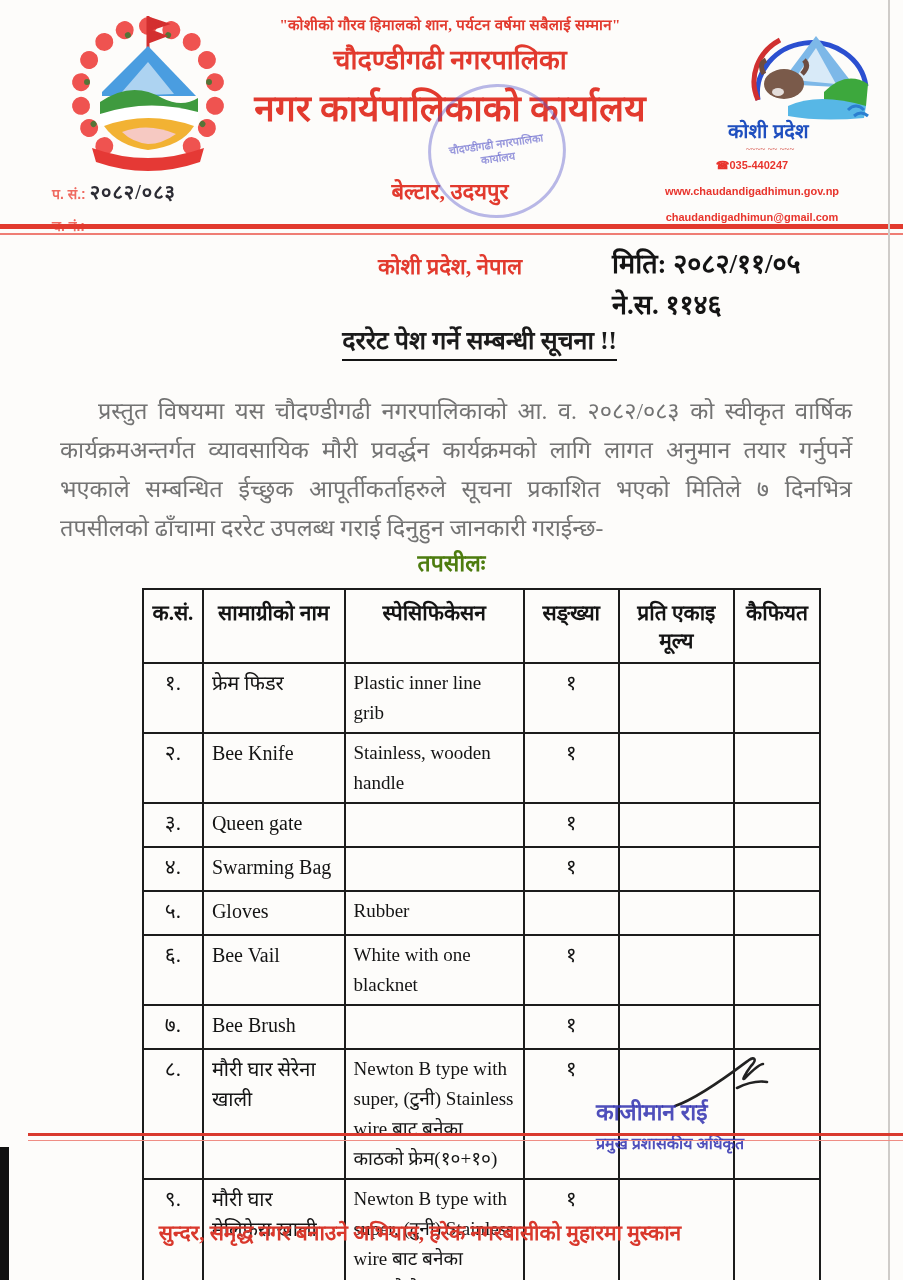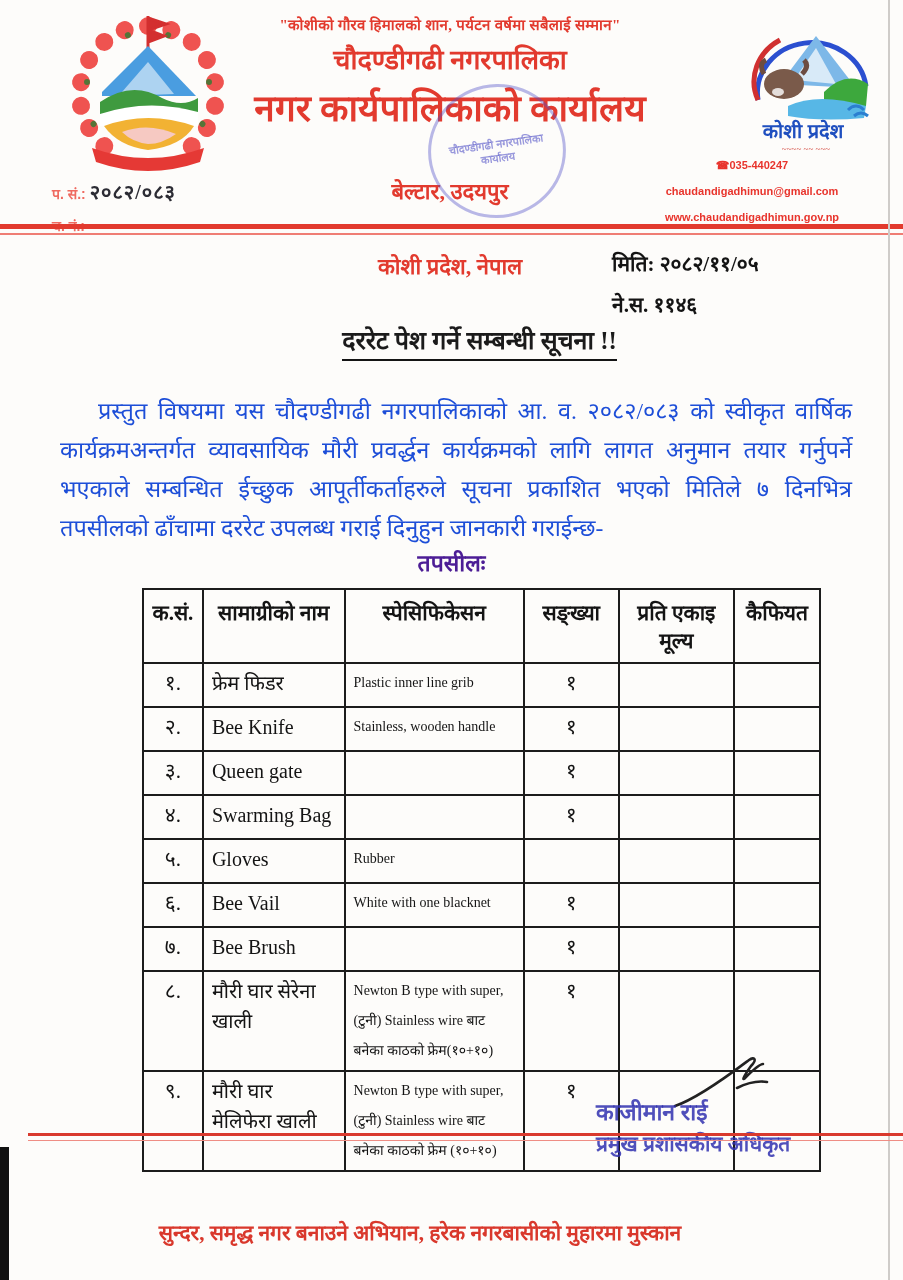--- a/index.html
+++ b/index.html
@@ -8,21 +8,21 @@
     background:#fdfcfa;overflow:hidden;
     font-family:"Liberation Serif","DejaVu Serif",serif;color:#1b1b1b;
   }
   
   .lh-center{position:absolute;left:200px;top:14px;width:500px;text-align:center;color:#e23a2e;}
   .lh-slogan{font-size:15px;font-weight:bold;letter-spacing:.3px;margin:0 0 6px 0;}
   .lh-muni{font-size:27px;font-weight:bold;margin:2px 0 4px 0;}
   .lh-office{font-size:37px;font-weight:bold;margin:0 0 8px 0;}
   .lh-addr1,.lh-addr2{font-size:22px;font-weight:bold;line-height:31px;margin-top:44px;}
   .emblem{position:absolute;left:62px;top:10px;width:172px;height:178px;}
-  .koshi-logo{position:absolute;left:728px;top:22px;width:160px;height:140px;text-align:center;}
+  .koshi-logo{position:absolute;left:728px;top:22px;width:160px;height:140px;}
   .koshi-text{position:absolute;left:0;top:95px;width:150px;font-family:"Liberation Sans",sans-serif;
     font-size:20px;font-weight:bold;color:#1f4fbf;text-shadow:0 0 1px #9db8ея;}
   .koshi-sub{position:absolute;left:18px;top:122px;width:120px;font-size:9px;color:#d03a30;}
   .contact{position:absolute;right:16px;top:152px;width:270px;text-align:center;
     font-family:"Liberation Sans",sans-serif;font-weight:bold;color:#e8342c;}
   .contact .c-line{font-size:11px;line-height:26px;}
   .refs{position:absolute;left:52px;top:176px;font-family:"Liberation Sans",sans-serif;}
   .ref-row{font-size:14px;color:#ef6a60;font-weight:bold;line-height:32px;}
   .ref-val{font-family:"Liberation Serif",serif;color:#2c2c34;font-size:20px;font-weight:bold;letter-spacing:1px;}
   .round-stamp{
@@ -35,44 +35,44 @@
     transform:rotate(4deg);font-weight:bold;
   }
   
   .rule-top{position:absolute;left:0;top:224px;width:903px;height:5px;background:#e23a2e;}
   .rule-top-thin{position:absolute;left:0;top:233px;width:903px;height:2px;background:#ef7d74;}
   .rule-bottom{position:absolute;left:28px;top:1133px;width:875px;height:3px;background:#d93a2e;}
   .rule-bottom-thin{position:absolute;left:28px;top:1140px;width:875px;height:1px;background:#ef8d84;}
   .scan-edge{position:absolute;right:13px;top:0;width:2px;height:1280px;background:#cfccc9;}
   .scan-corner{position:absolute;left:0;top:1147px;width:9px;height:133px;background:#111;}
   
-  .meta{position:absolute;left:612px;top:244px;font-size:21px;font-weight:bold;line-height:41px;color:#141414;}
+  .meta{position:absolute;left:612px;top:244px;font-size:27px;font-weight:bold;line-height:41px;color:#141414;}
   .doc-title{position:absolute;left:0;top:322px;width:903px;text-align:center;padding-left:28px;}
   .doc-title span{font-size:25px;font-weight:bold;border-bottom:2.5px solid #141414;padding-bottom:5px;}
   .body-par{position:absolute;left:60px;top:392px;width:792px;font-size:23.5px;line-height:39px;
-    text-align:justify;text-indent:38px;margin:0;color:#1d4ed8;}
+    text-align:justify;text-indent:38px;margin:0;color:#737373;}
   .detail-heading{position:absolute;left:0;top:546px;width:903px;text-align:center;
-    font-size:23px;font-weight:bold;color:#4c1d95;}
+    font-size:23px;font-weight:bold;color:#4d7c0f;}
   
   table.items{position:absolute;left:142px;top:588px;width:679px;border-collapse:collapse;
     font-size:20px;color:#141414;}
   table.items th,table.items td{border:2.5px solid #1c1c1c;padding:4px 8px;vertical-align:top;}
   table.items th{font-size:21px;font-weight:bold;text-align:center;padding:8px 4px;border-radius:11px;}
   td.c-sn{text-align:center;font-size:21px;}
   td.c-qty{text-align:center;font-size:21px;}
-  td.c-spec{font-size:14px;line-height:30px;margin-top:44px;}
+  td.c-spec{font-size:19px;line-height:30px;margin-top:44px;}
   td.c-name{font-size:20px;line-height:30px;}
   tr.reg td{height:34px;}
   
   .sig-block{position:absolute;left:596px;top:1052px;width:300px;}
   .sig-svg{position:absolute;left:75px;top:2px;}
   .sig-stamp{position:absolute;left:0;top:46px;width:290px;text-align:left;color:rgba(48,48,175,.85);
     font-weight:bold;}
   .sig-name{font-size:23px;line-height:30px;}
-  .sig-desig{font-size:21px;line-height:32px;}
+  .sig-desig{font-size:16px;line-height:32px;}
   .footer-slogan{position:absolute;left:0;top:1218px;width:840px;text-align:center;
     font-size:21px;font-weight:bold;color:#d9382c;}
 </style>
 </head>
 <body>
 
 <div class="page">
 
   <div class="emblem">
     <svg width="172" height="178" viewBox="0 0 172 178">
@@ -146,22 +146,22 @@
       <ellipse cx="56" cy="62" rx="20" ry="15" fill="#7a5a4a"></ellipse>
       <ellipse cx="50" cy="70" rx="6" ry="4" fill="#fff" opacity=".8"></ellipse>
       <path d="M120,88 q8,-8 16,0 M126,94 q7,-6 14,0" stroke="#2b7fd0" stroke-width="3" fill="none"></path>
     </svg>
     <div class="koshi-text">कोशी प्रदेश</div>
     <div class="koshi-sub">~~~~ ~~ ~~~</div>
   </div>
 
   <div class="contact">
     <div class="c-line"><span>☎</span><span>035-440247</span></div>
+    <div class="c-line">www.chaudandigadhimun.gov.np</div>
     <div class="c-line">chaudandigadhimun@gmail.com</div>
-    <div class="c-line">www.chaudandigadhimun.gov.np</div>
   </div>
 
   <div class="refs">
     <div class="ref-row">
       <span>प. सं.:</span>
       <span class="ref-val">२०८२/०८३</span>
     </div>
     <div class="ref-row">
       <span>च. नं.:</span>
     </div>

